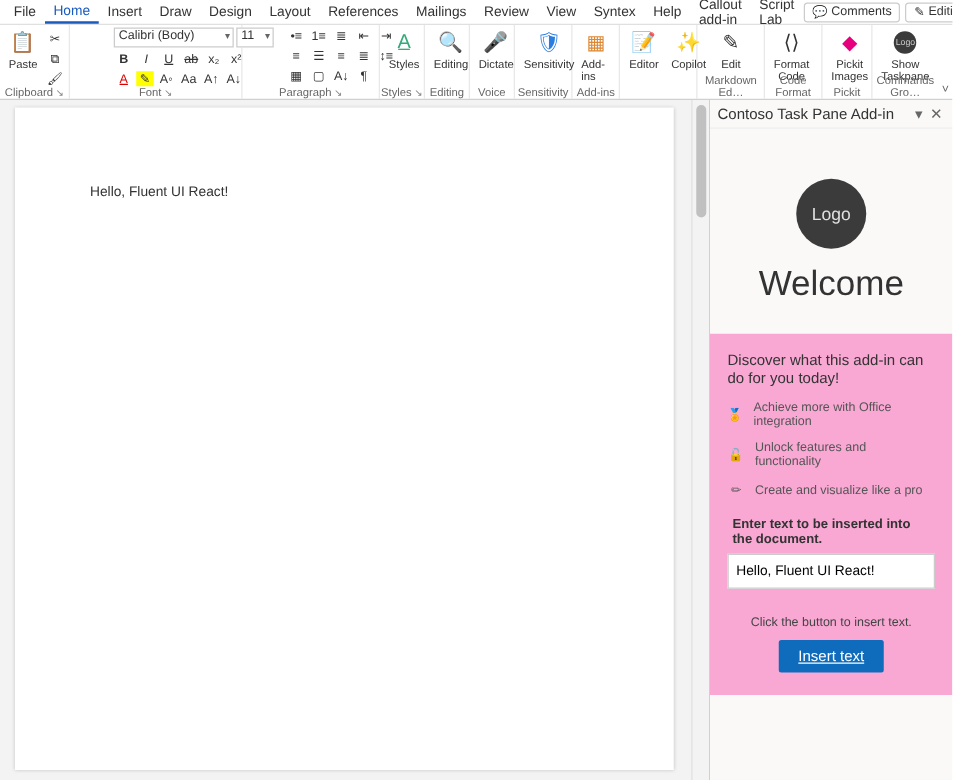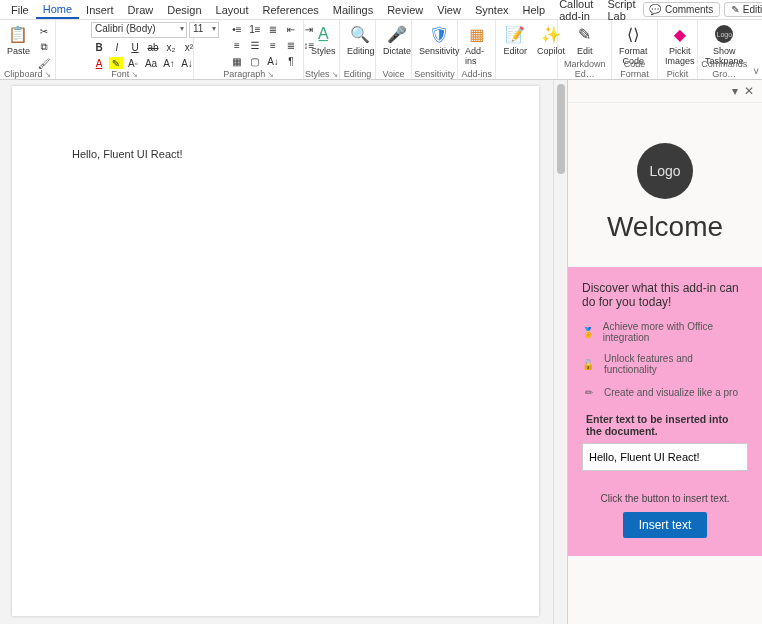--- a/index.html
+++ b/index.html
@@ -32,21 +32,21 @@
   .logo-circle { width: 56px; height: 56px; border-radius: 50%; background: #3b3b3b; color: #e0e0e0; display: flex; align-items: center; justify-content: center; margin: 40px auto 12px; font-size: 14px; }
   .welcome { text-align: center; font-size: 28px; font-weight: 400; color: #333; margin-bottom: 24px; }
   .section { background: #f9a8d4; padding: 14px 14px 18px; }
   .section-title { font-size: 12px; color: #333; margin-bottom: 12px; }
   .feat { display: flex; align-items: center; gap: 8px; font-size: 10px; color: #555; margin-bottom: 10px; }
   .feat .fico { width: 14px; height: 14px; display: flex; align-items: center; justify-content: center; }
   .insert-area { margin-top: 14px; text-align: center; }
   .insert-label { font-size: 10.5px; font-weight: 600; color: #333; margin-bottom: 6px; text-align: left; padding: 0 4px; }
   .textbox { border: 1px solid #ccc; width: 100%; height: 28px; padding: 0 6px; font-size: 11px; background: #fff; }
   .helper { font-size: 10px; color: #444; margin-top: 22px; margin-bottom: 8px; }
-  .primary-btn { background: #0f6cbd; color: #fff; border: none; padding: 6px 16px; font-size: 12px; border-radius: 2px; cursor: pointer; }
+  .primary-btn { background: #0f6cbd; color: #fff; border: none; padding: 6px 16px; font-size: 12px; border-radius: 2px; cursor: pointer; text-decoration: underline; }
   .dialog-launcher { font-size: 8px; color: #888; margin-left: 2px; }
 </style>
 </head>
 <body>
 
 <div class="tabs">
   <div class="tab">File</div>
   <div class="tab active">Home</div>
   <div class="tab">Insert</div>
   <div class="tab">Draw</div>
@@ -277,20 +277,21 @@
     <div class="page">
       <span>Hello, Fluent UI React!</span>
     </div>
   </div>
   <div class="scrollbar">
     <div class="thumb"></div>
   </div>
 
   <div class="pane">
     <div class="pane-header">
+      <span>Contoso Task Pane Add-in</span>
       <span class="spacer"></span>
       <span class="hbtn">▾</span>
       <span class="hbtn">✕</span>
     </div>
     <div class="pane-body">
       <div class="logo-circle">Logo</div>
       <div class="welcome">Welcome</div>
       <div class="section">
         <div class="section-title">Discover what this add-in can do for you today!</div>
         <div class="feat">

